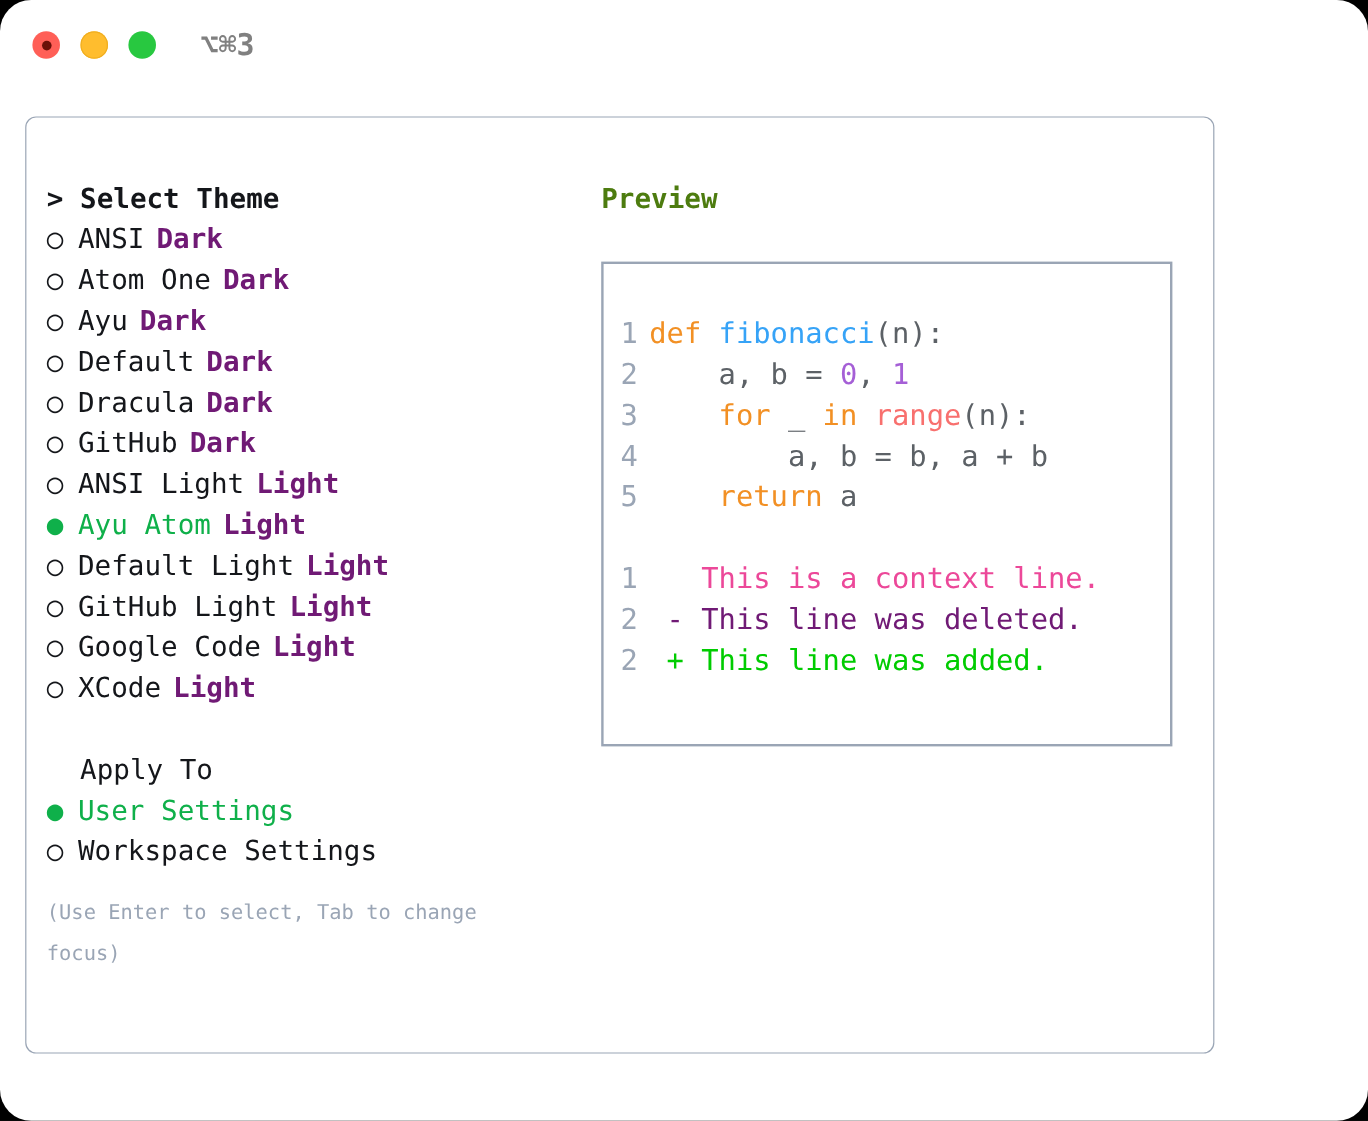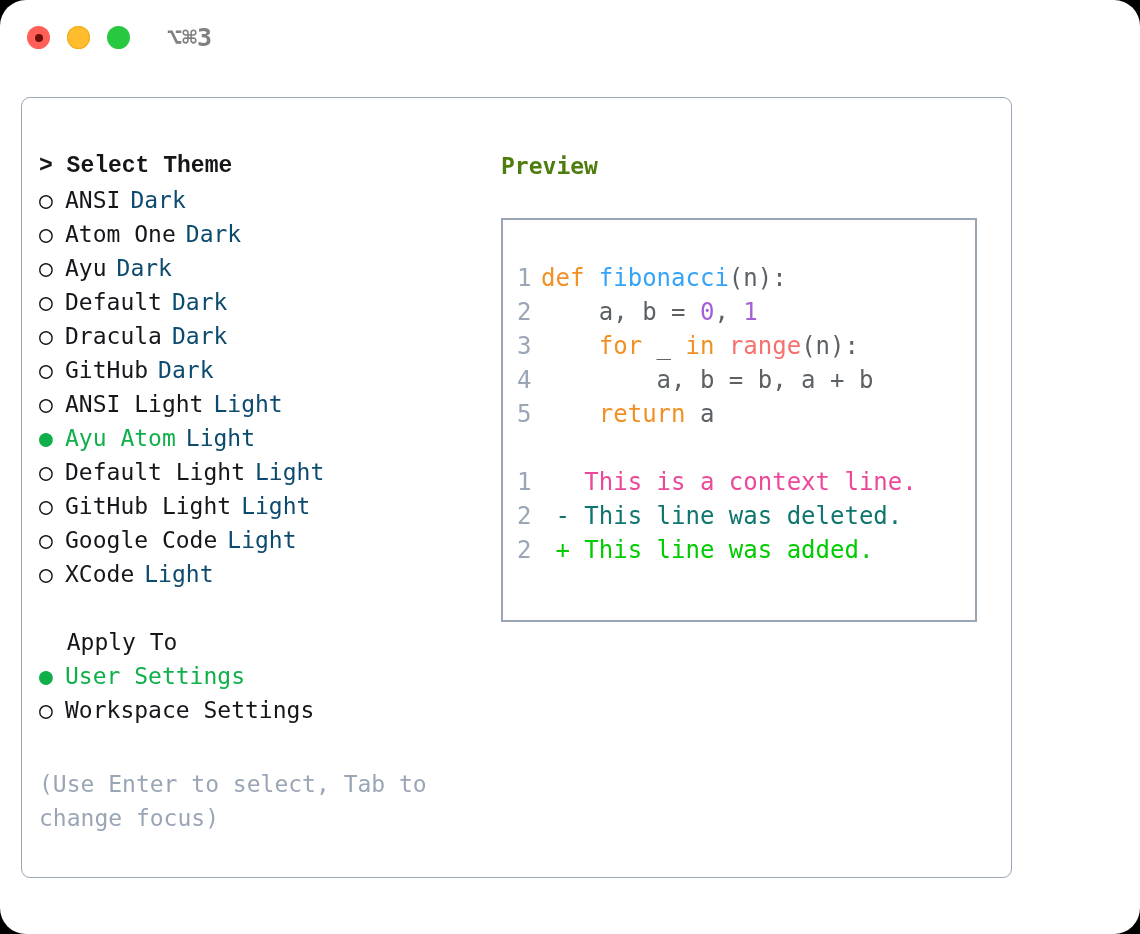--- a/index.html
+++ b/index.html
@@ -93,50 +93,51 @@
     top: 51px;
     width: 440px;
   }
   .section-head {
     font-size: 23px;
     color: #14161a;
     white-space: pre;
     line-height: 34px;
     height: 34px;
   }
-  .section-head.bold { font-weight: bold; font-family: Liberation Mono, monospace; }
+  .section-head.bold { font-weight: bold; }
 
   .opt-row {
     display: flex;
     align-items: baseline;
     height: 34px;
     line-height: 34px;
     font-size: 23px;
     white-space: pre;
   }
   .marker {
     display: inline-block;
     width: 26px;
     flex: 0 0 26px;
     font-size: 23px;
     color: #14161a;
   }
   .marker.on { color: #0fb04a; }
   .opt-label { color: #14161a; }
   .opt-row.selected .opt-label { color: #0fb04a; }
   .opt-tag {
-    color: #0c4a6e;
+    color: #701a75;
     margin-left: 10px;
+    font-weight: bold;
   }
 
   .spacer-block { height: 34px; }
 
   .hint {
-    margin-top: 40px;
-    font-size: 23px;
+    margin-top: 17px;
+    font-size: 17px;
     line-height: 34px;
     color: #9aa5b5;
     width: 400px;
     white-space: pre-wrap;
   }
 
   
   .right-col {
     position: absolute;
     left: 479px;
@@ -171,21 +172,21 @@
     width: 14px;
     text-align: right;
     margin-right: 10px;
   }
   .tk-kw   { color: #f29024; }
   .tk-fn   { color: #36a3f7; }
   .tk-num  { color: #a55fd6; }
   .tk-call { color: #f8706e; }
   .tk-pl   { color: #5c6166; }
   .tk-ctx  { color: #ec4899; }
-  .tk-del  { color: #0f766e; }
+  .tk-del  { color: #701a75; }
   .tk-add  { color: #00cc00; }
   .code-gap { height: 34px; }
 </style>
 </head>
 <body>
 
 <div class="window">
 
   <div class="titlebar">
     <div class="lights">

